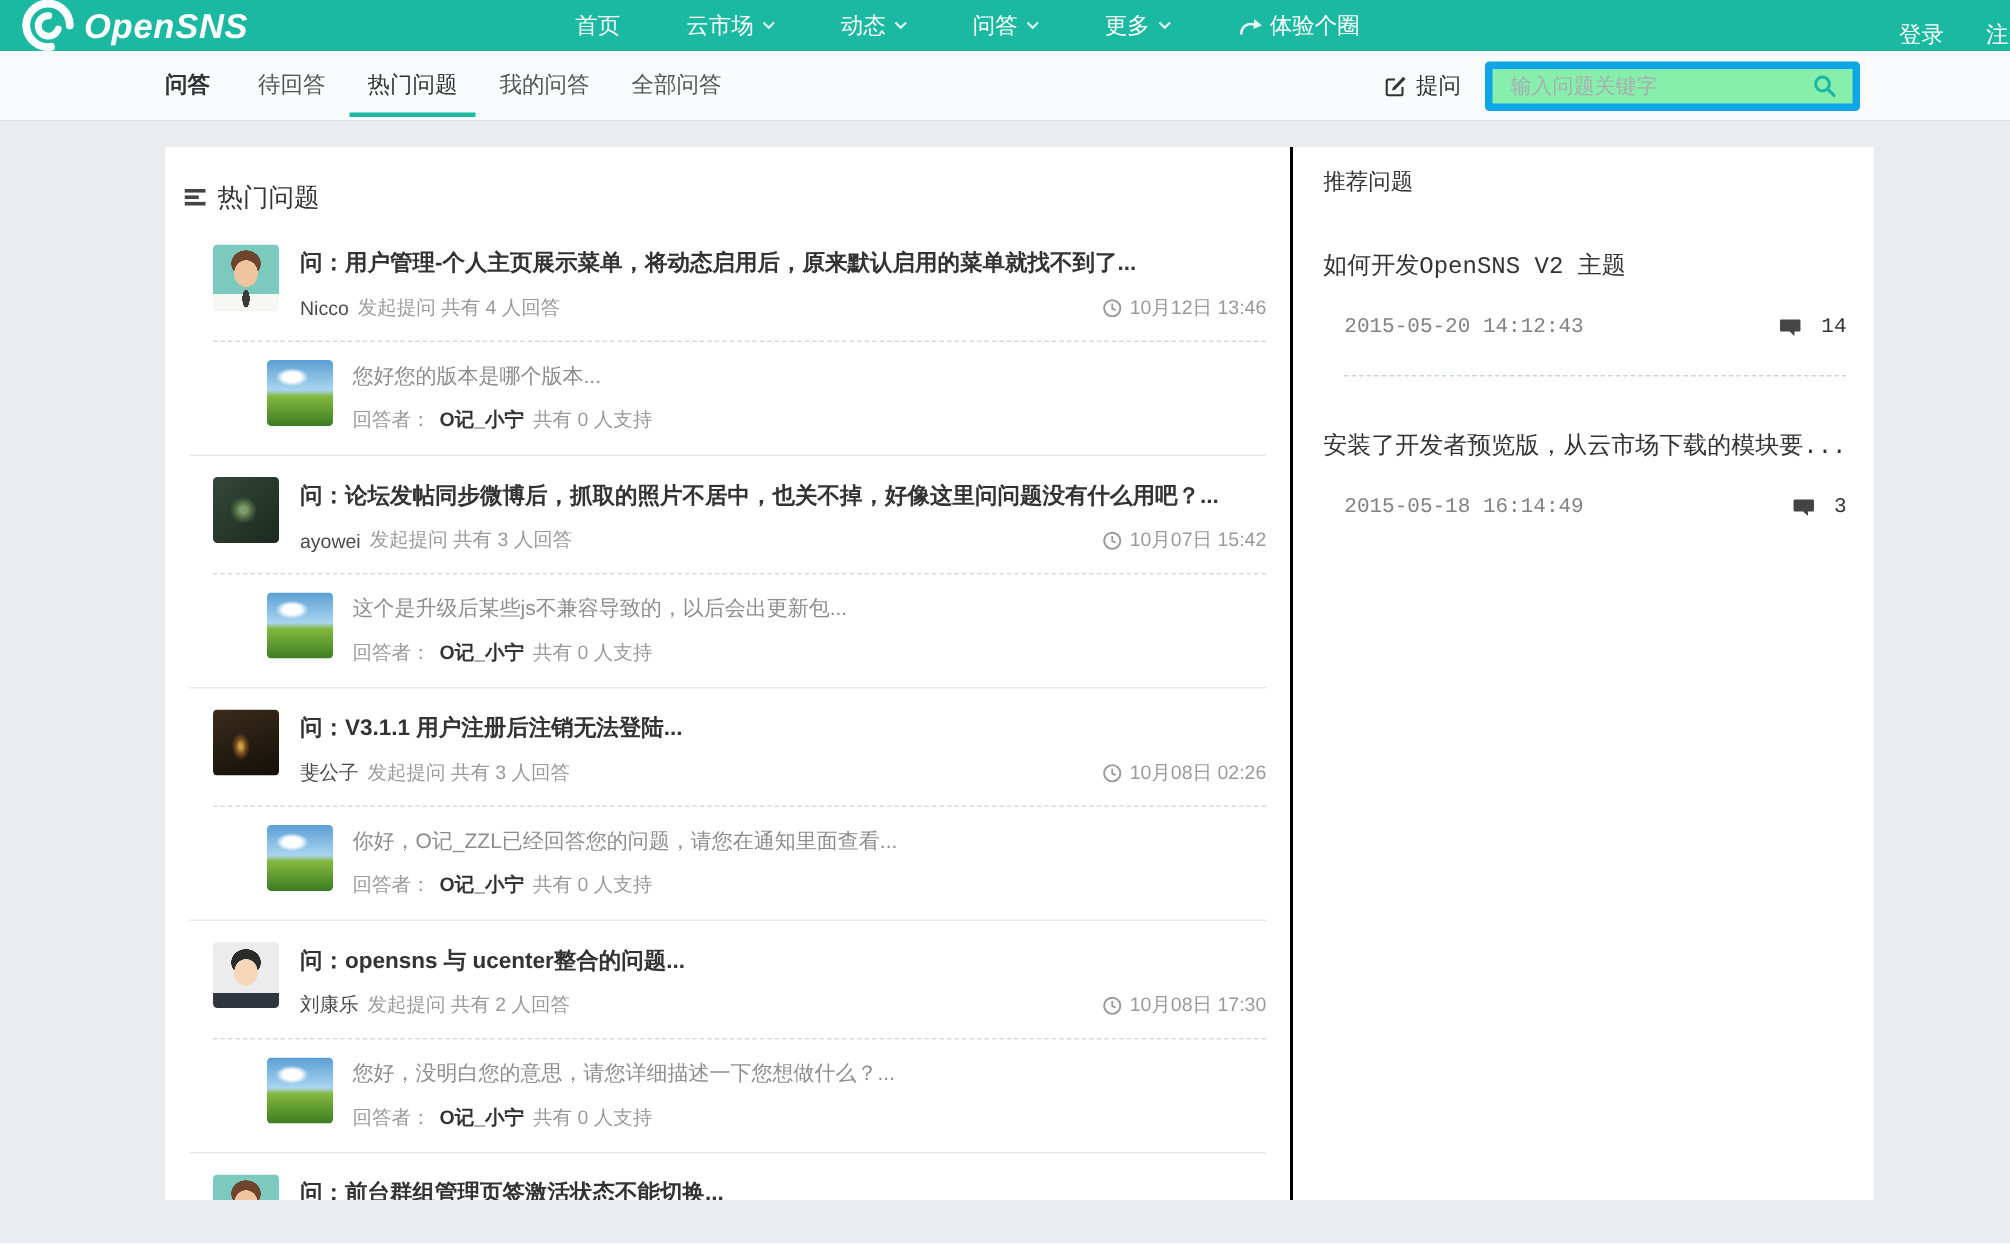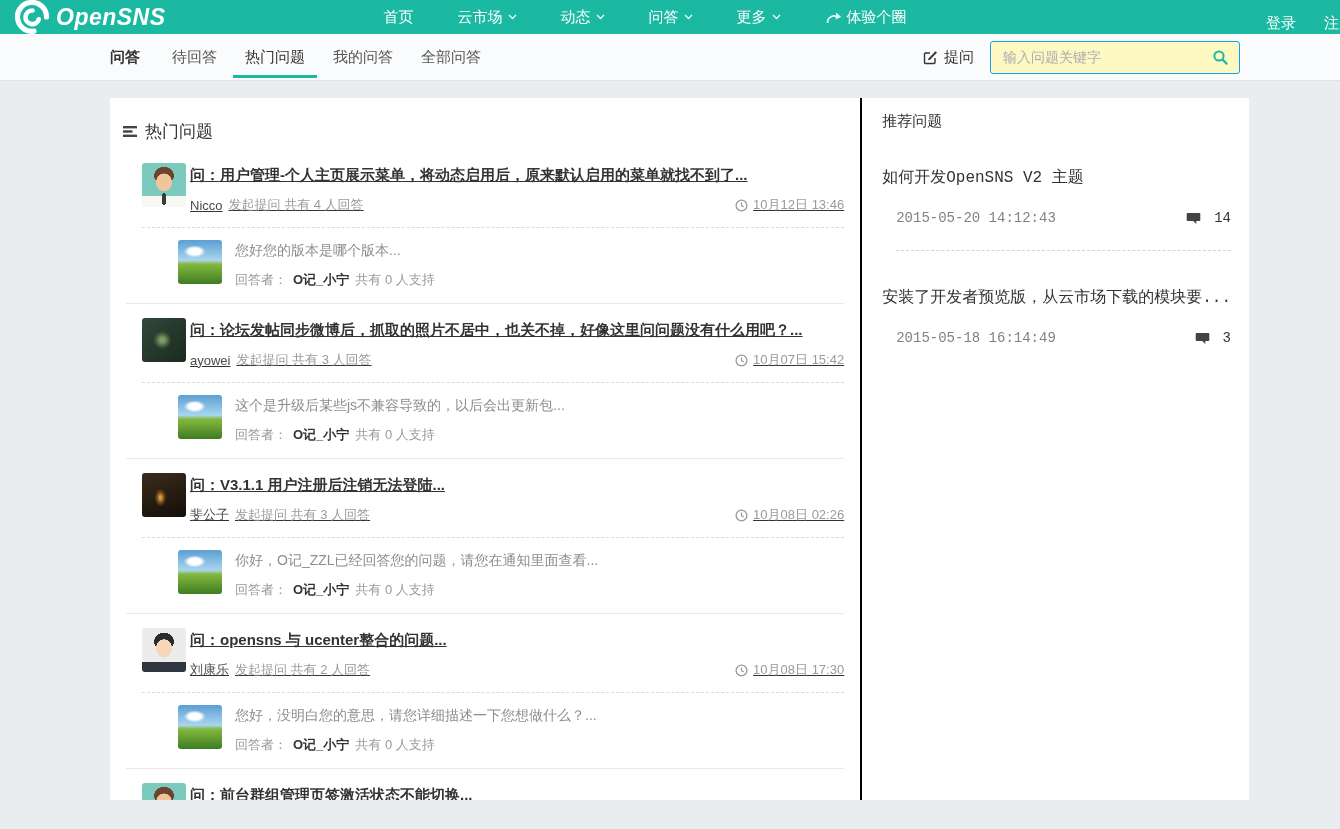--- a/index.html
+++ b/index.html
@@ -32,36 +32,36 @@
   .tabs { display:flex; margin-left:110px; height:47px; }
   .tab { position:relative; line-height:46px; padding:0 14px; font-size:15px; color:#555; cursor:pointer; }
   .tab.lead { font-weight:bold; color:#333; padding-left:0; padding-right:18px; }
   .tab.active { color:#333; }
   .tab.active::after {
     content:""; position:absolute; left:2px; right:2px; bottom:3px; height:3px; background:#1cb9a2;
   }
   .subnav-right { margin-left:auto; margin-right:100px; display:flex; align-items:center; gap:16px; }
   .ask-link { display:flex; align-items:center; gap:6px; font-size:15px; color:#333; cursor:pointer; }
   .searchbox {
-    width:250px; height:33px; background:#fef9c3; border:1px solid #0ea5e9; border-radius:3px;
+    width:250px; height:33px; background:#86efac; border:5px solid #0ea5e9; border-radius:3px;
     display:flex; align-items:center; padding:0 8px 0 10px;
   }
   .searchbox input {
     flex:1; border:none; outline:none; font-size:14px; color:#666; background:transparent;
     font-family:inherit; min-width:0;
   }
   .searchbox input::placeholder { color:#a9adb0; }
   .search-btn { background:none; border:none; padding:0 2px; cursor:pointer; display:flex; }
 
   
   .page { margin:17px 0 0 110px; width:1139px; height:702px; background:#fff; display:flex; overflow:hidden; }
   .main { width:758px; padding-top:16px; }
   .main-header { display:flex; align-items:center; gap:7px; margin:6px 0 6px 13px; font-size:17px; color:#333; }
 
-  .q-row { display:flex; gap:4px; padding:14px 16px 0 32px;text-decoration:underline; }
+  .q-row { display:flex; gap:14px; padding:14px 16px 0 32px; }
   .a-row { display:flex; gap:13px; padding:12px 16px 0 68px; }
   .avatar { width:44px; height:44px; border-radius:3px; flex:none; cursor:pointer; }
   .row-body { flex:1; min-width:0; }
   .q-title { font-size:15px; font-weight:bold; color:#333; margin-top:3px; white-space:nowrap; overflow:hidden; cursor:pointer; }
   .a-content { font-size:14px; color:#8d8d8d; margin-top:2px; white-space:nowrap; overflow:hidden; }
   .meta { display:flex; align-items:center; gap:6px; margin-top:11px; font-size:13px; color:#9a9a9a; }
   .meta .user { color:#4a4a4a; cursor:pointer; }
   .meta .answerer { color:#333; font-weight:bold; cursor:pointer; }
   .meta .time { margin-left:auto; display:flex; align-items:center; gap:5px; color:#9a9a9a; }
   .sep-dashed { border-top:1px dashed #d9d9d9; margin:13px 16px 0 32px; }

